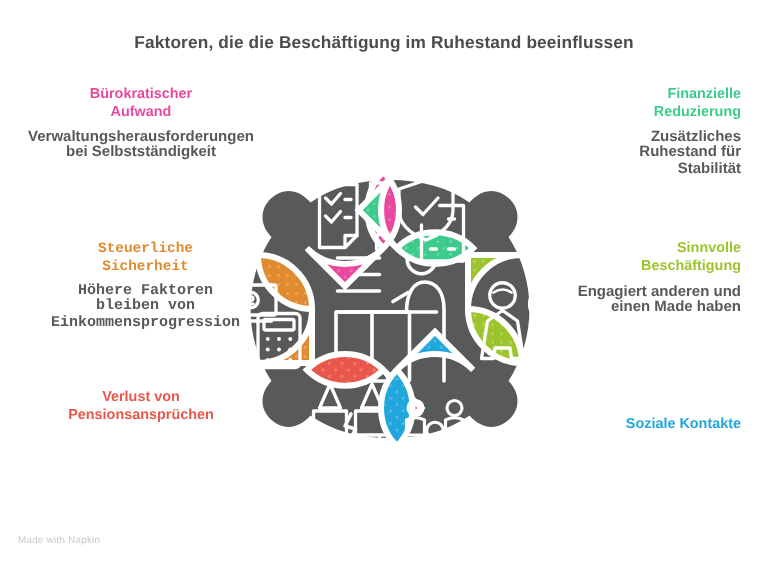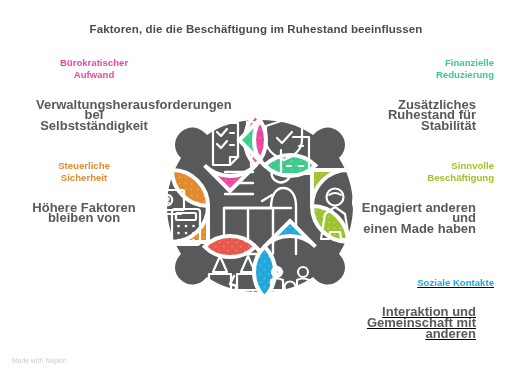--- a/index.html
+++ b/index.html
@@ -47,35 +47,35 @@
     position: absolute;
     width: 152px;
   }
   .label .lbl-title {
     font-size: 9.6px;
     font-weight: bold;
     line-height: 12.4px;
     margin: 0 0 5px 0;
   }
   .label .lbl-desc {
-    font-size: 13px;
+    font-size: 10px;
     font-weight: bold;
     line-height: 10.6px;
     color: #595959;
-    margin: 18px;
+    margin: 0;
   }
   .align-right { text-align: center; }
   .align-left  { text-align: right; }
 
   #lab-buero    { left: 18px;  top: 57px;  }
-  #lab-steuer   { left: 8px;   top: 160px; }
+  #lab-steuer   { left: 21px;   top: 160px; font-family: Liberation Mono, monospace; }
   #lab-verlust  { left: 18px;  top: 259px; }
   #lab-finanz   { left: 342px; top: 57px;  }
   #lab-sinn     { left: 342px; top: 160px; }
-  #lab-sozial   { left: 342px; top: 277px; text-decoration: underline; }
+  #lab-sozial   { left: 342px; top: 277px; }
 
   .watermark {
     position: absolute;
     left: 12px;
     bottom: 13px;
     font-size: 6.5px;
     color: #c9c9c9;
     letter-spacing: 0.2px;
     display: flex;
     align-items: center;
@@ -272,24 +272,29 @@
   </div>
 
   <div class="label align-right" id="lab-steuer">
     <div class="lbl-title" style="color:#e08b30">
       <span>Steuerliche</span><br>
       <span>Sicherheit</span>
     </div>
     <div class="lbl-desc">
       <span>Höhere Faktoren</span><br>
       <span>bleiben von</span><br>
+      <span>Einkommensprogression</span>
     </div>
   </div>
 
   <div class="label align-right" id="lab-verlust">
+    <div class="lbl-title" style="color:#e8574c">
+      <span>Verlust von</span><br>
+      <span>Pensionsansprüchen</span>
+    </div>
   </div>
 
   <div class="label align-left" id="lab-finanz">
     <div class="lbl-title" style="color:#3dcb8c">
       <span>Finanzielle</span><br>
       <span>Reduzierung</span>
     </div>
     <div class="lbl-desc">
       <span>Zusätzliches</span><br>
       <span>Ruhestand für</span><br>
@@ -305,24 +310,19 @@
     <div class="lbl-desc">
       <span>Engagiert anderen und</span><br>
       <span>einen Made haben</span>
     </div>
   </div>
 
   <div class="label align-left" id="lab-sozial">
     <div class="lbl-title" style="color:#22a7dd">
       <span>Soziale Kontakte</span>
     </div>
-    <div class="lbl-desc">
-      <span>Interaktion und</span><br>
-      <span>Gemeinschaft mit</span><br>
-      <span>anderen</span>
-    </div>
   </div>
 
   <div class="watermark">
     <span>Made with     Napkin</span>
   </div>
 
 </div>
 
 </body></html>

